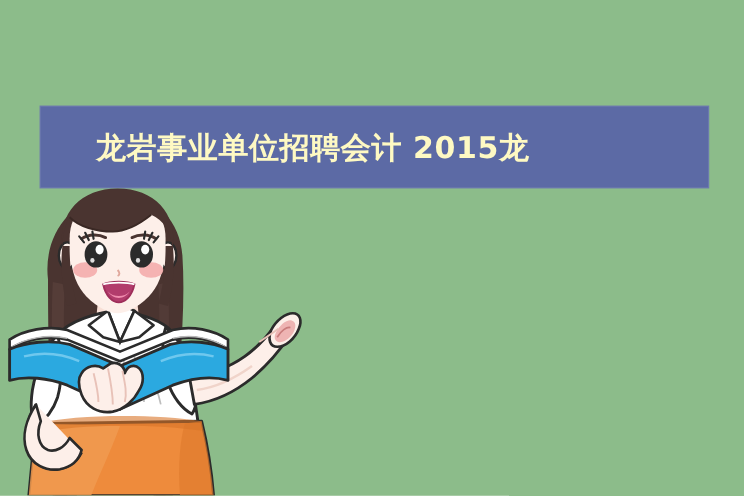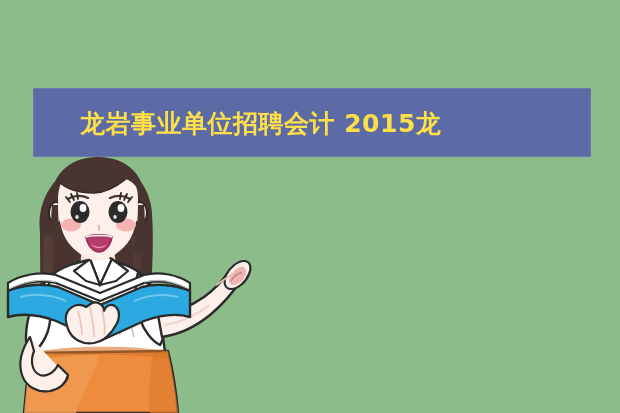--- a/index.html
+++ b/index.html
@@ -57,21 +57,21 @@
     height: 258px;
   }
   #illustration svg { display:block; }
 </style>
 </head>
 <body>
 
 <div id="stage" style="background: rgb(140, 188, 138);">
 
   <div id="title-banner" style="background: rgb(92, 106, 165);">
-    <div id="title-text" style="color: #fde047;">龙岩事业单位招聘会计 2015龙</div>
+    <div id="title-text" style="color: #fef9c3;">龙岩事业单位招聘会计 2015龙</div>
   </div>
 
   <div id="illustration">
     <svg width="300" height="258" viewBox="0 0 300 258" xmlns="http://www.w3.org/2000/svg">
       <defs>
         <clipPath id="clipAll">
           <rect x="0" y="0" width="300" height="258"></rect>
         </clipPath>
       </defs>
 

